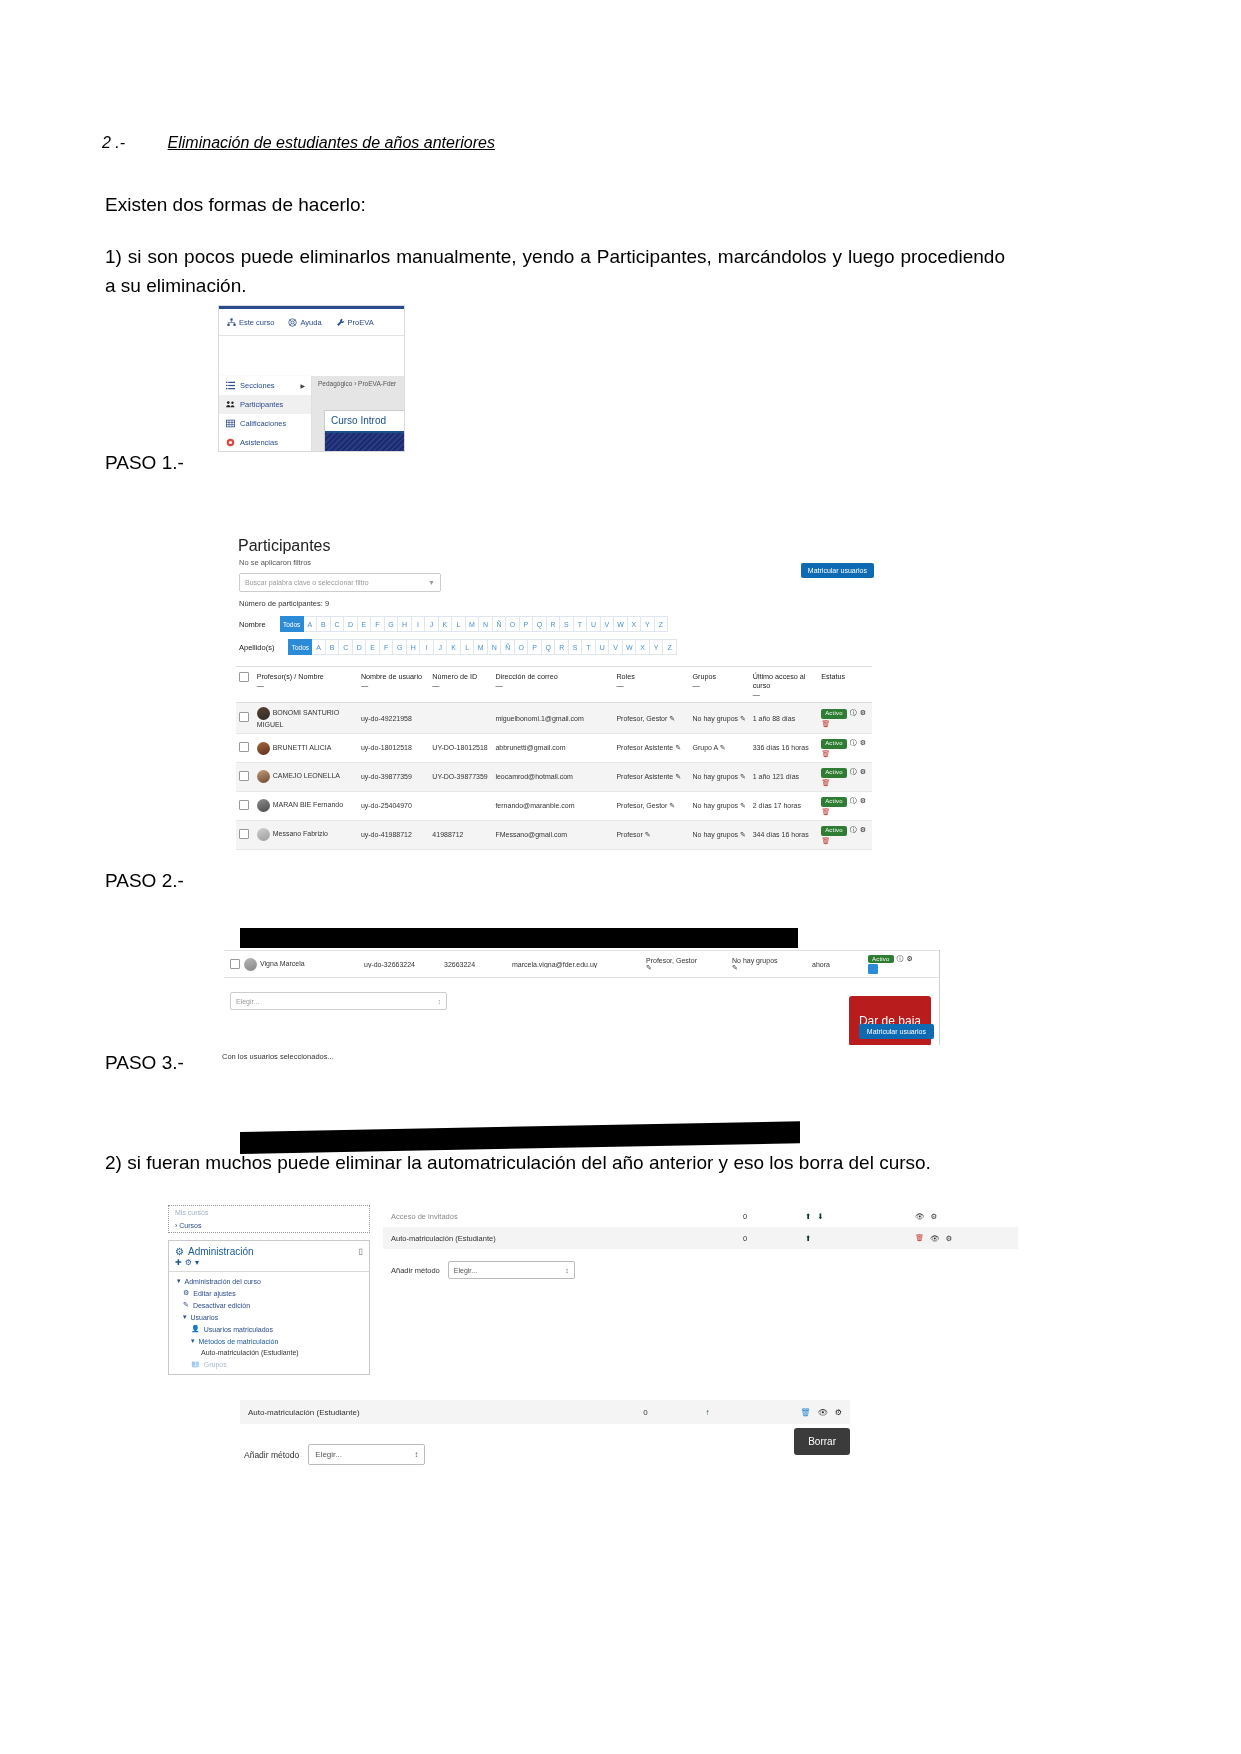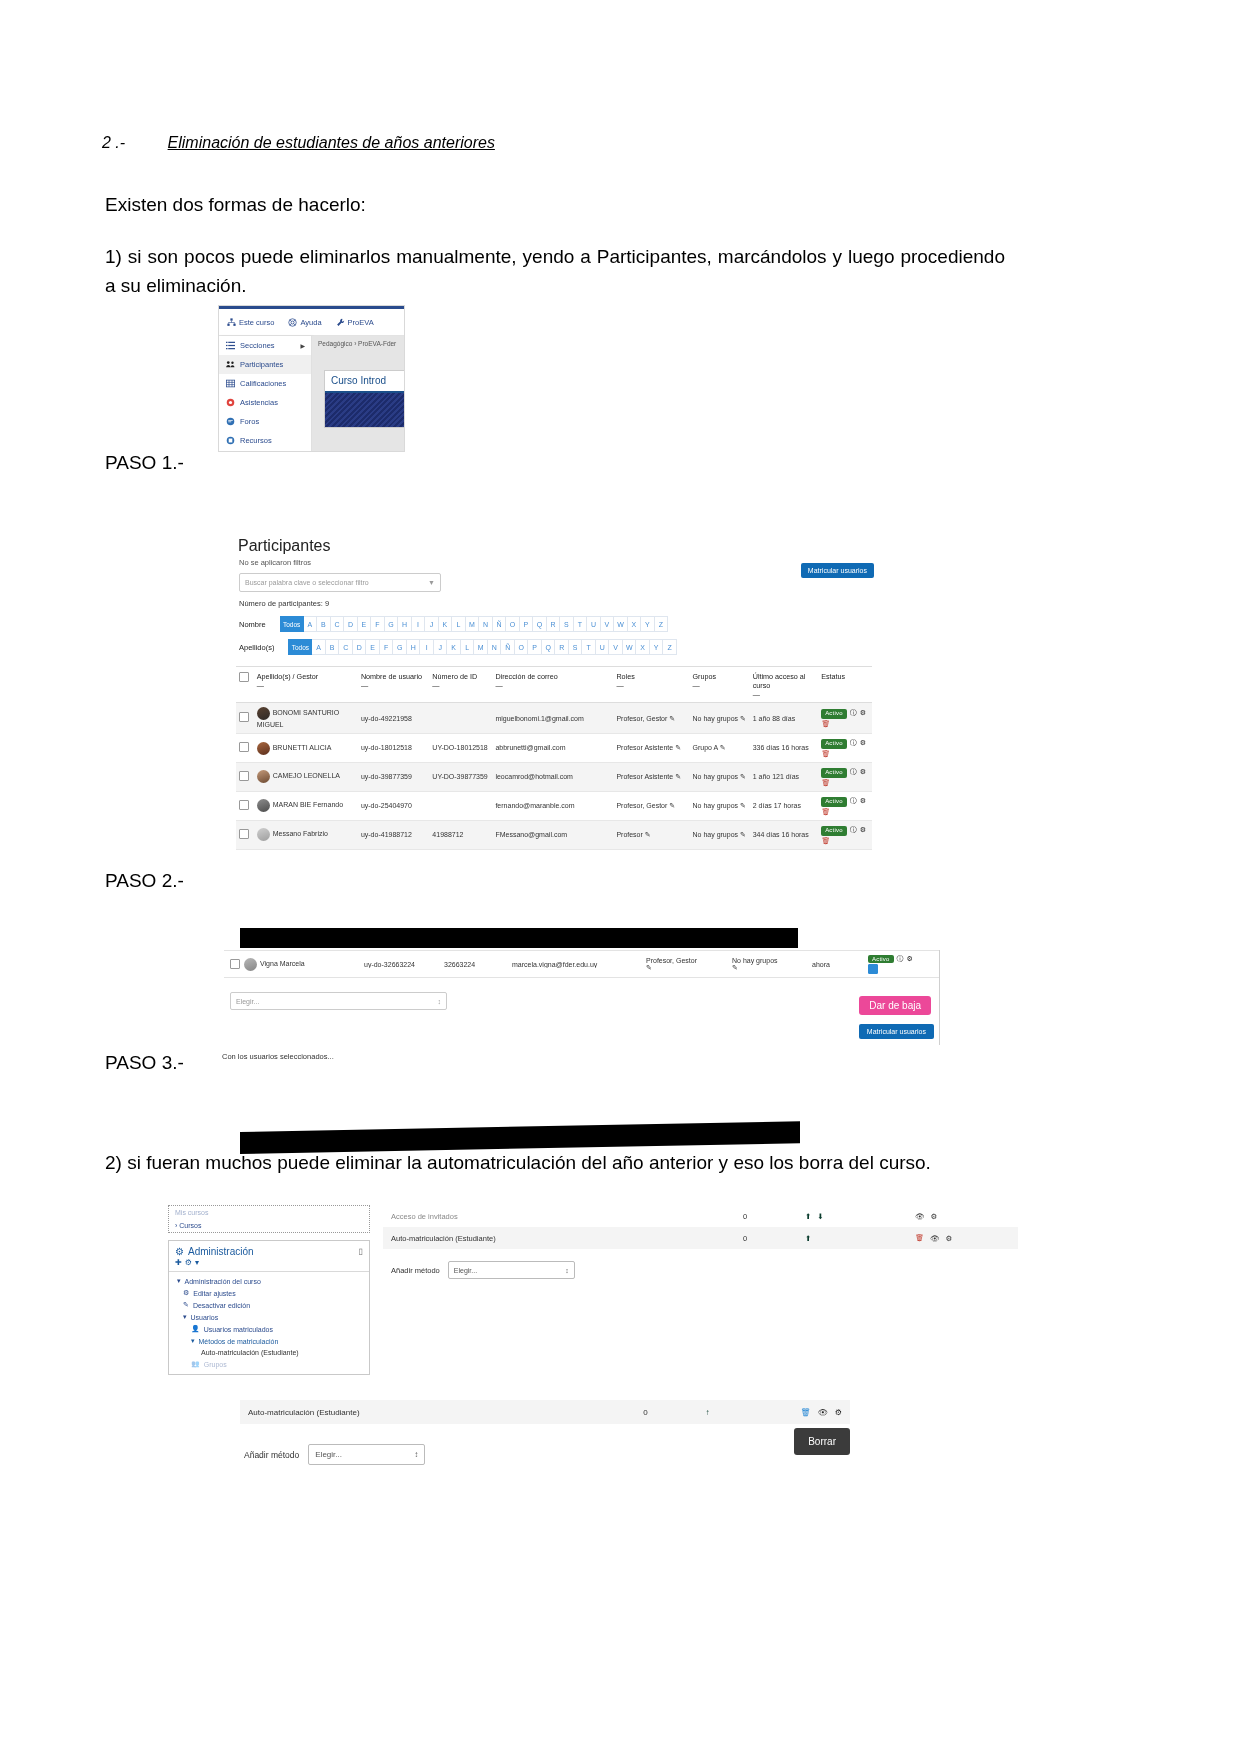--- a/index.html
+++ b/index.html
@@ -42,21 +42,21 @@
     overflow:hidden;background:#fff;border:1px solid #d9d9d9;
     font-size:7.5px;color:#23457b;
   }
   .s1-topbar{
     height:26px;background:#fff;border-bottom:1px solid #e3e3e3;
     display:flex;align-items:center;gap:14px;padding-left:8px;
     border-top:3px solid #2a4b8d;
   }
   .s1-topitem{display:flex;align-items:center;gap:3px;color:#2b4b8d;font-size:7.5px;white-space:nowrap;}
   .s1-ico{width:9px;height:9px;display:inline-block;position:relative;}
-  .s1-body{display:flex;height:119px;}
+  .s1-body{display:flex;height:119px;margin-top:40px;}
   .s1-menu{
     width:92px;background:#fff;border-right:1px solid #e0e0e0;
     box-shadow:1px 1px 3px rgba(0,0,0,.12);
   }
   .s1-mi{
     height:19px;display:flex;align-items:center;gap:5px;padding-left:7px;
     font-size:7.5px;color:#2b4b8d;white-space:nowrap;position:relative;
   }
   .s1-mi.active{background:#f0f0f0;}
   .s1-mi .chev{position:absolute;right:6px;font-size:6px;color:#444;}
@@ -137,22 +137,22 @@
     border-bottom:1px solid #e3e3e3;padding-left:6px;gap:0;
   }
   .s3-c{padding:0 4px;white-space:nowrap;overflow:hidden;}
   .s3-select{
     margin:14px 0 0 6px;width:205px;height:16px;border:1px solid #ccc;border-radius:2px;
     display:flex;align-items:center;justify-content:space-between;padding:0 5px;
     font-size:7px;color:#999;background:#fff;
   }
   .s3-withsel{position:absolute;left:222px;top:1052px;font-size:7.5px;color:#333;}
   .btn-baja{
-    position:absolute;right:8px;top:46px;background:#ec4899;color:#fff;
-    font-size:10px;padding:4px 10px;border-radius:3px;white-space:nowrap;
+    position:absolute;right:8px;top:46px;background:#b91c1c;color:#fff;
+    font-size:12px;padding:18px 10px;border-radius:3px;white-space:nowrap;
   }
   .btn-matricular2{
     position:absolute;right:5px;top:74px;background:#0f6ab4;color:#fff;
     font-size:7px;padding:4px 8px;border-radius:2px;white-space:nowrap;
   }
 
   
   .shot4{
     position:absolute;left:168px;top:1205px;width:850px;height:205px;
     overflow:hidden;background:#fff;font-size:7px;color:#333;
@@ -409,21 +409,21 @@
           <span>Y</span>
           <span>Z</span>
         </span>
     </div>
 
     <table class="s2-tbl">
       <thead>
         <tr>
           <th style="width:12px"><span class="cb"></span></th>
           <th style="width:110px">
-            <span>Apellido(s)  / Gestor</span><br><span>—</span>
+            <span>Profesor(s)  / Nombre</span><br><span>—</span>
           </th>
           <th style="width:72px">
             <span>Nombre de usuario</span><br><span>—</span>
           </th>
           <th style="width:62px">
             <span>Número de ID</span><br><span>—</span>
           </th>
           <th style="width:120px">
             <span>Dirección de correo</span><br><span>—</span>
           </th>

